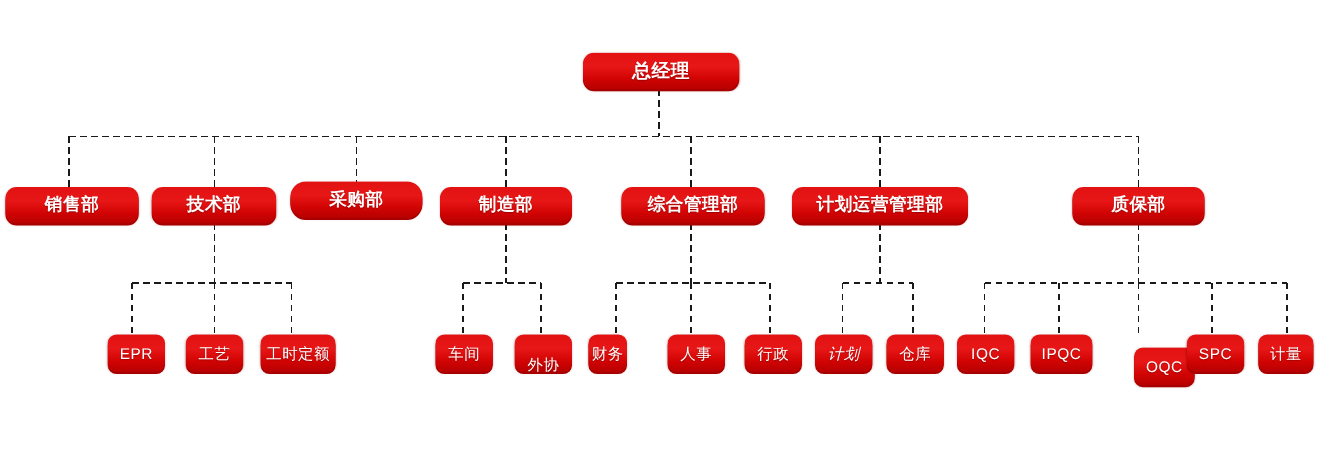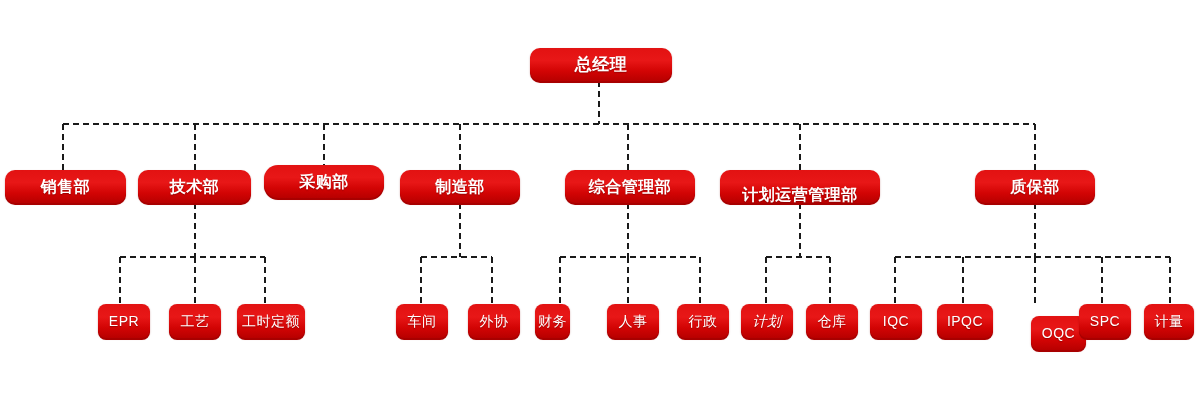--- a/index.html
+++ b/index.html
@@ -119,39 +119,39 @@
       </div>
       <div class="node lvl2" style="left: 264px; top: 165px; width: 120px; height: 33px; border-radius: 14px;">
         <span class="node-label">采购部</span>
       </div>
       <div class="node lvl2" style="left: 400px; top: 170px; width: 120px; height: 33px;">
         <span class="node-label">制造部</span>
       </div>
       <div class="node lvl2" style="left: 565px; top: 170px; width: 130px; height: 33px;">
         <span class="node-label">综合管理部</span>
       </div>
-      <div class="node lvl2" style="left: 720px; top: 170px; width: 160px; height: 33px; align-items: flex-end;">
+      <div class="node lvl2" style="left: 720px; top: 170px; width: 160px; height: 33px;">
         <span class="node-label">计划运营管理部</span>
       </div>
       <div class="node lvl2" style="left: 975px; top: 170px; width: 120px; height: 33px;">
         <span class="node-label">质保部</span>
       </div>
       <div class="node lvl3" style="left: 98px; top: 304px; width: 52px; height: 34px;">
         <span class="node-label">EPR</span>
       </div>
       <div class="node lvl3" style="left: 169px; top: 304px; width: 52px; height: 34px; align-items: center;">
         <span class="node-label">工艺</span>
       </div>
       <div class="node lvl3" style="left: 237px; top: 304px; width: 68px; height: 34px;">
         <span class="node-label">工时定额</span>
       </div>
       <div class="node lvl3" style="left: 396px; top: 304px; width: 52px; height: 34px;">
         <span class="node-label">车间</span>
       </div>
-      <div class="node lvl3" style="left: 468px; top: 304px; width: 52px; height: 34px;">
+      <div class="node lvl3" style="left: 468px; top: 304px; width: 52px; height: 34px; align-items: flex-end;">
         <span class="node-label">外协</span>
       </div>
       <div class="node lvl3" style="left: 535px; top: 304px; width: 35px; height: 34px;">
         <span class="node-label">财务</span>
       </div>
       <div class="node lvl3" style="left: 607px; top: 304px; width: 52px; height: 34px;">
         <span class="node-label">人事</span>
       </div>
       <div class="node lvl3" style="left: 677px; top: 304px; width: 52px; height: 34px;">
         <span class="node-label">行政</span>

